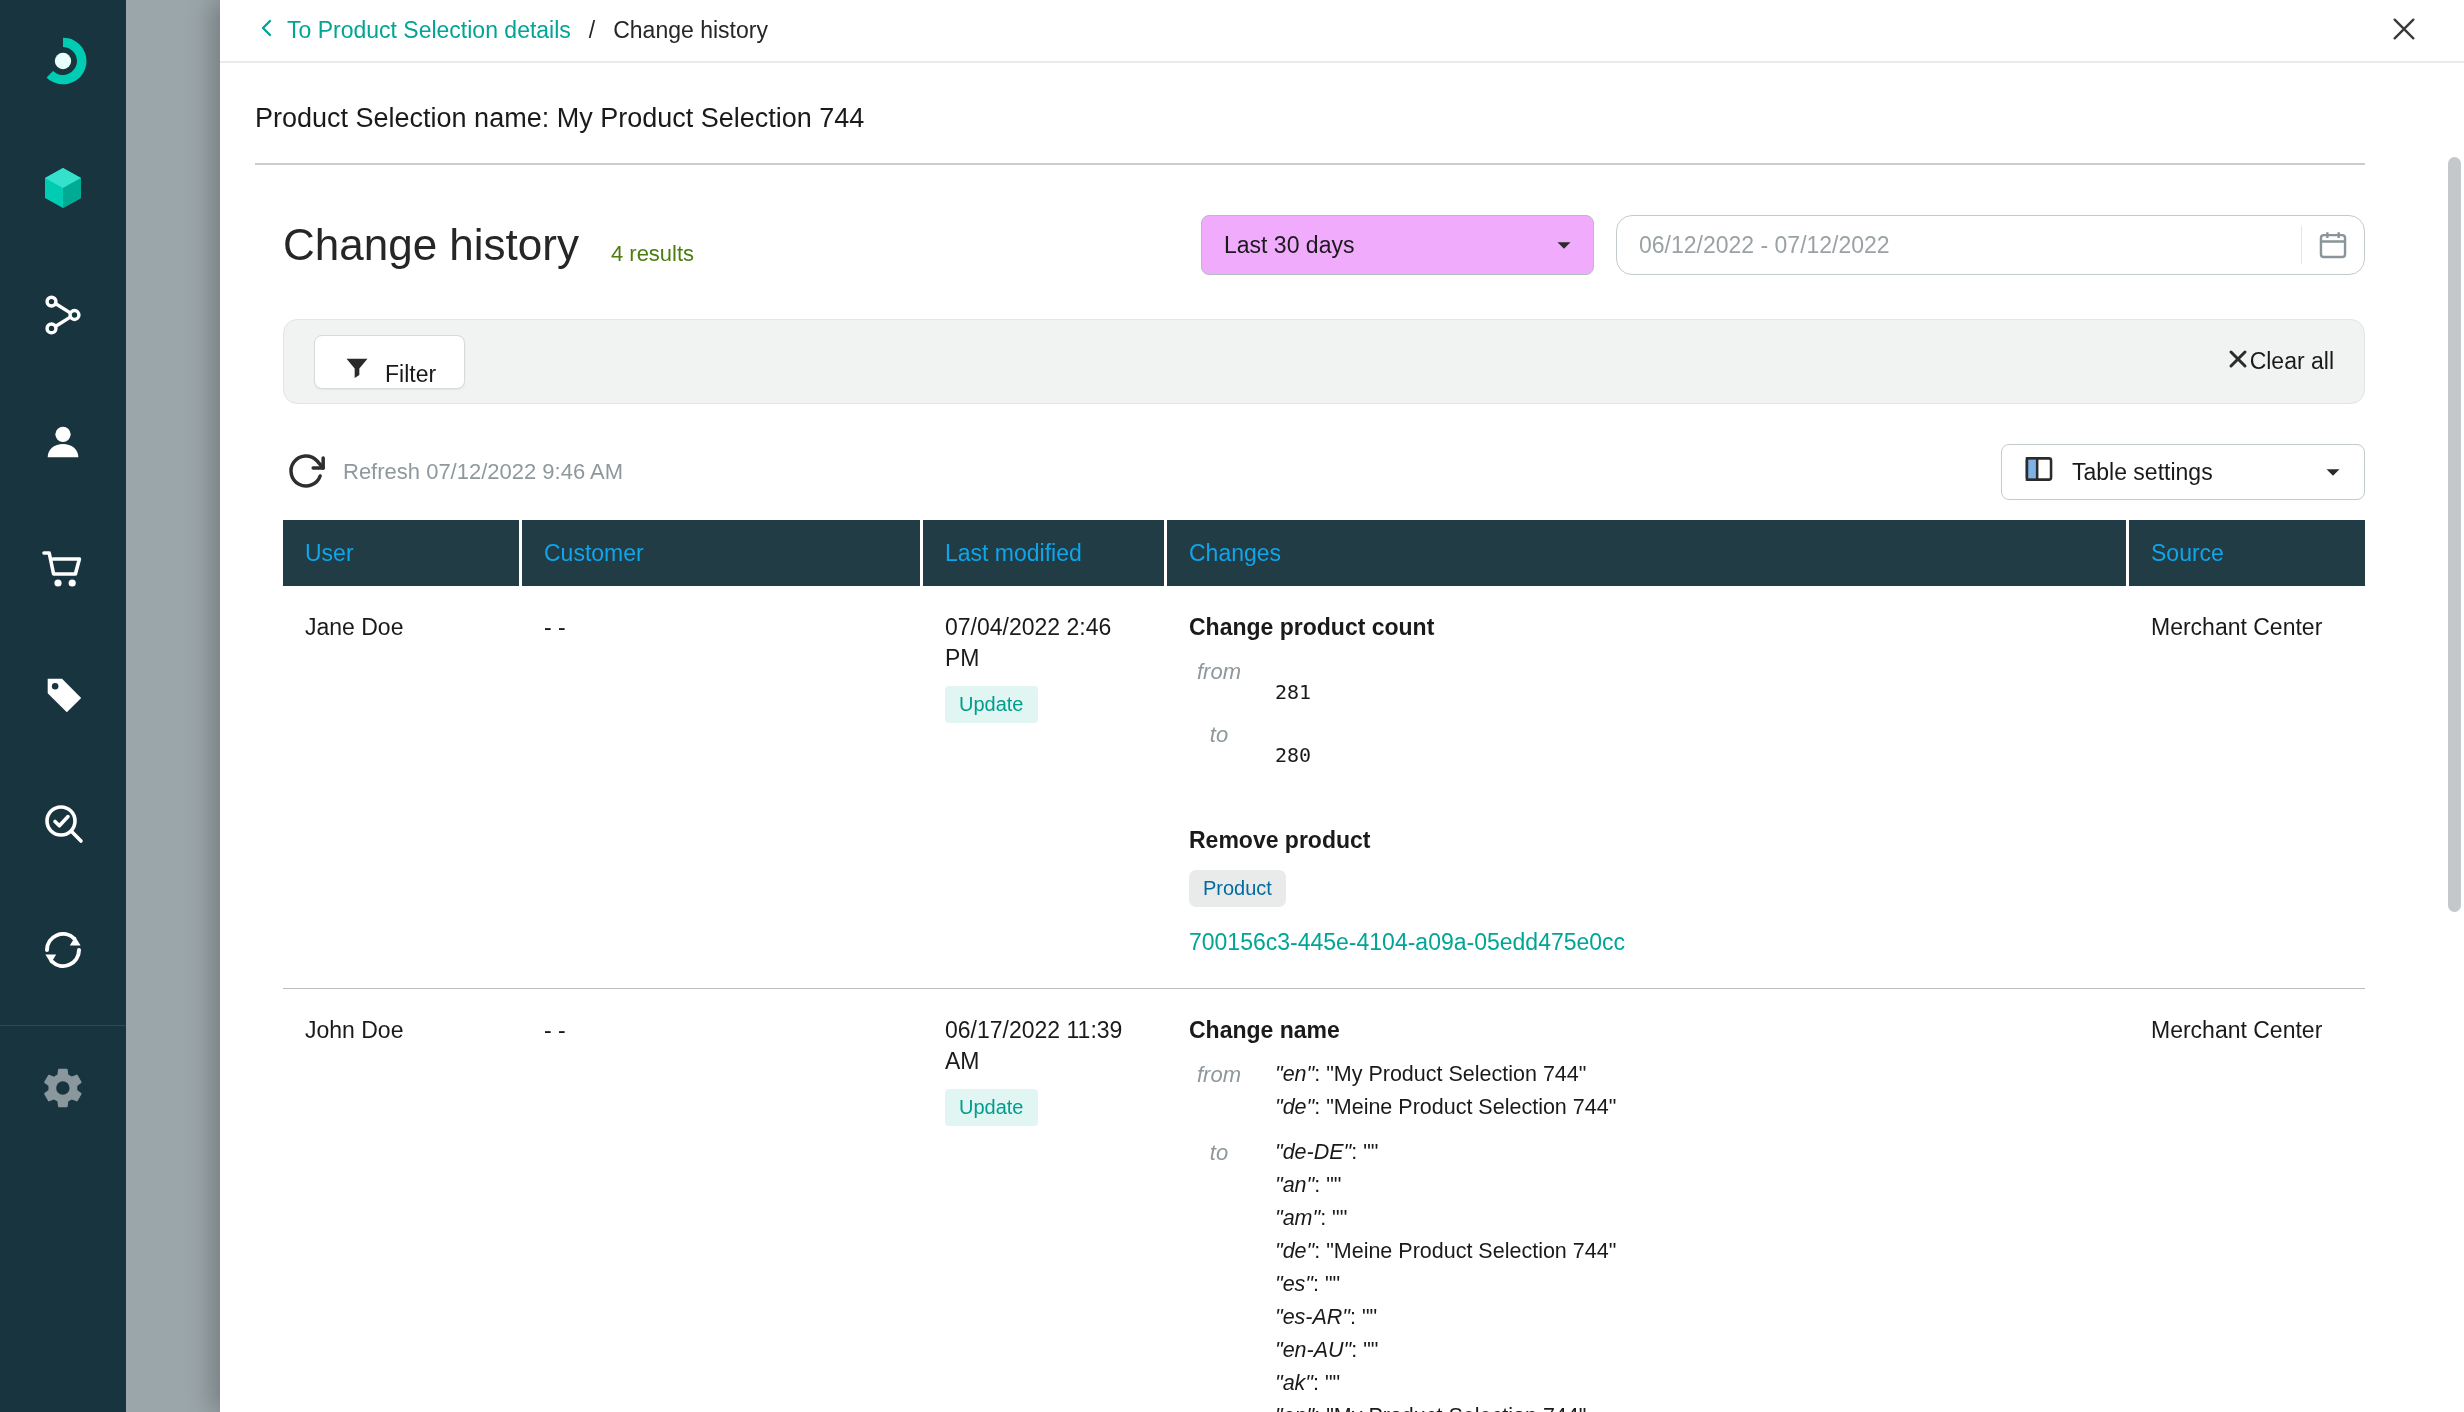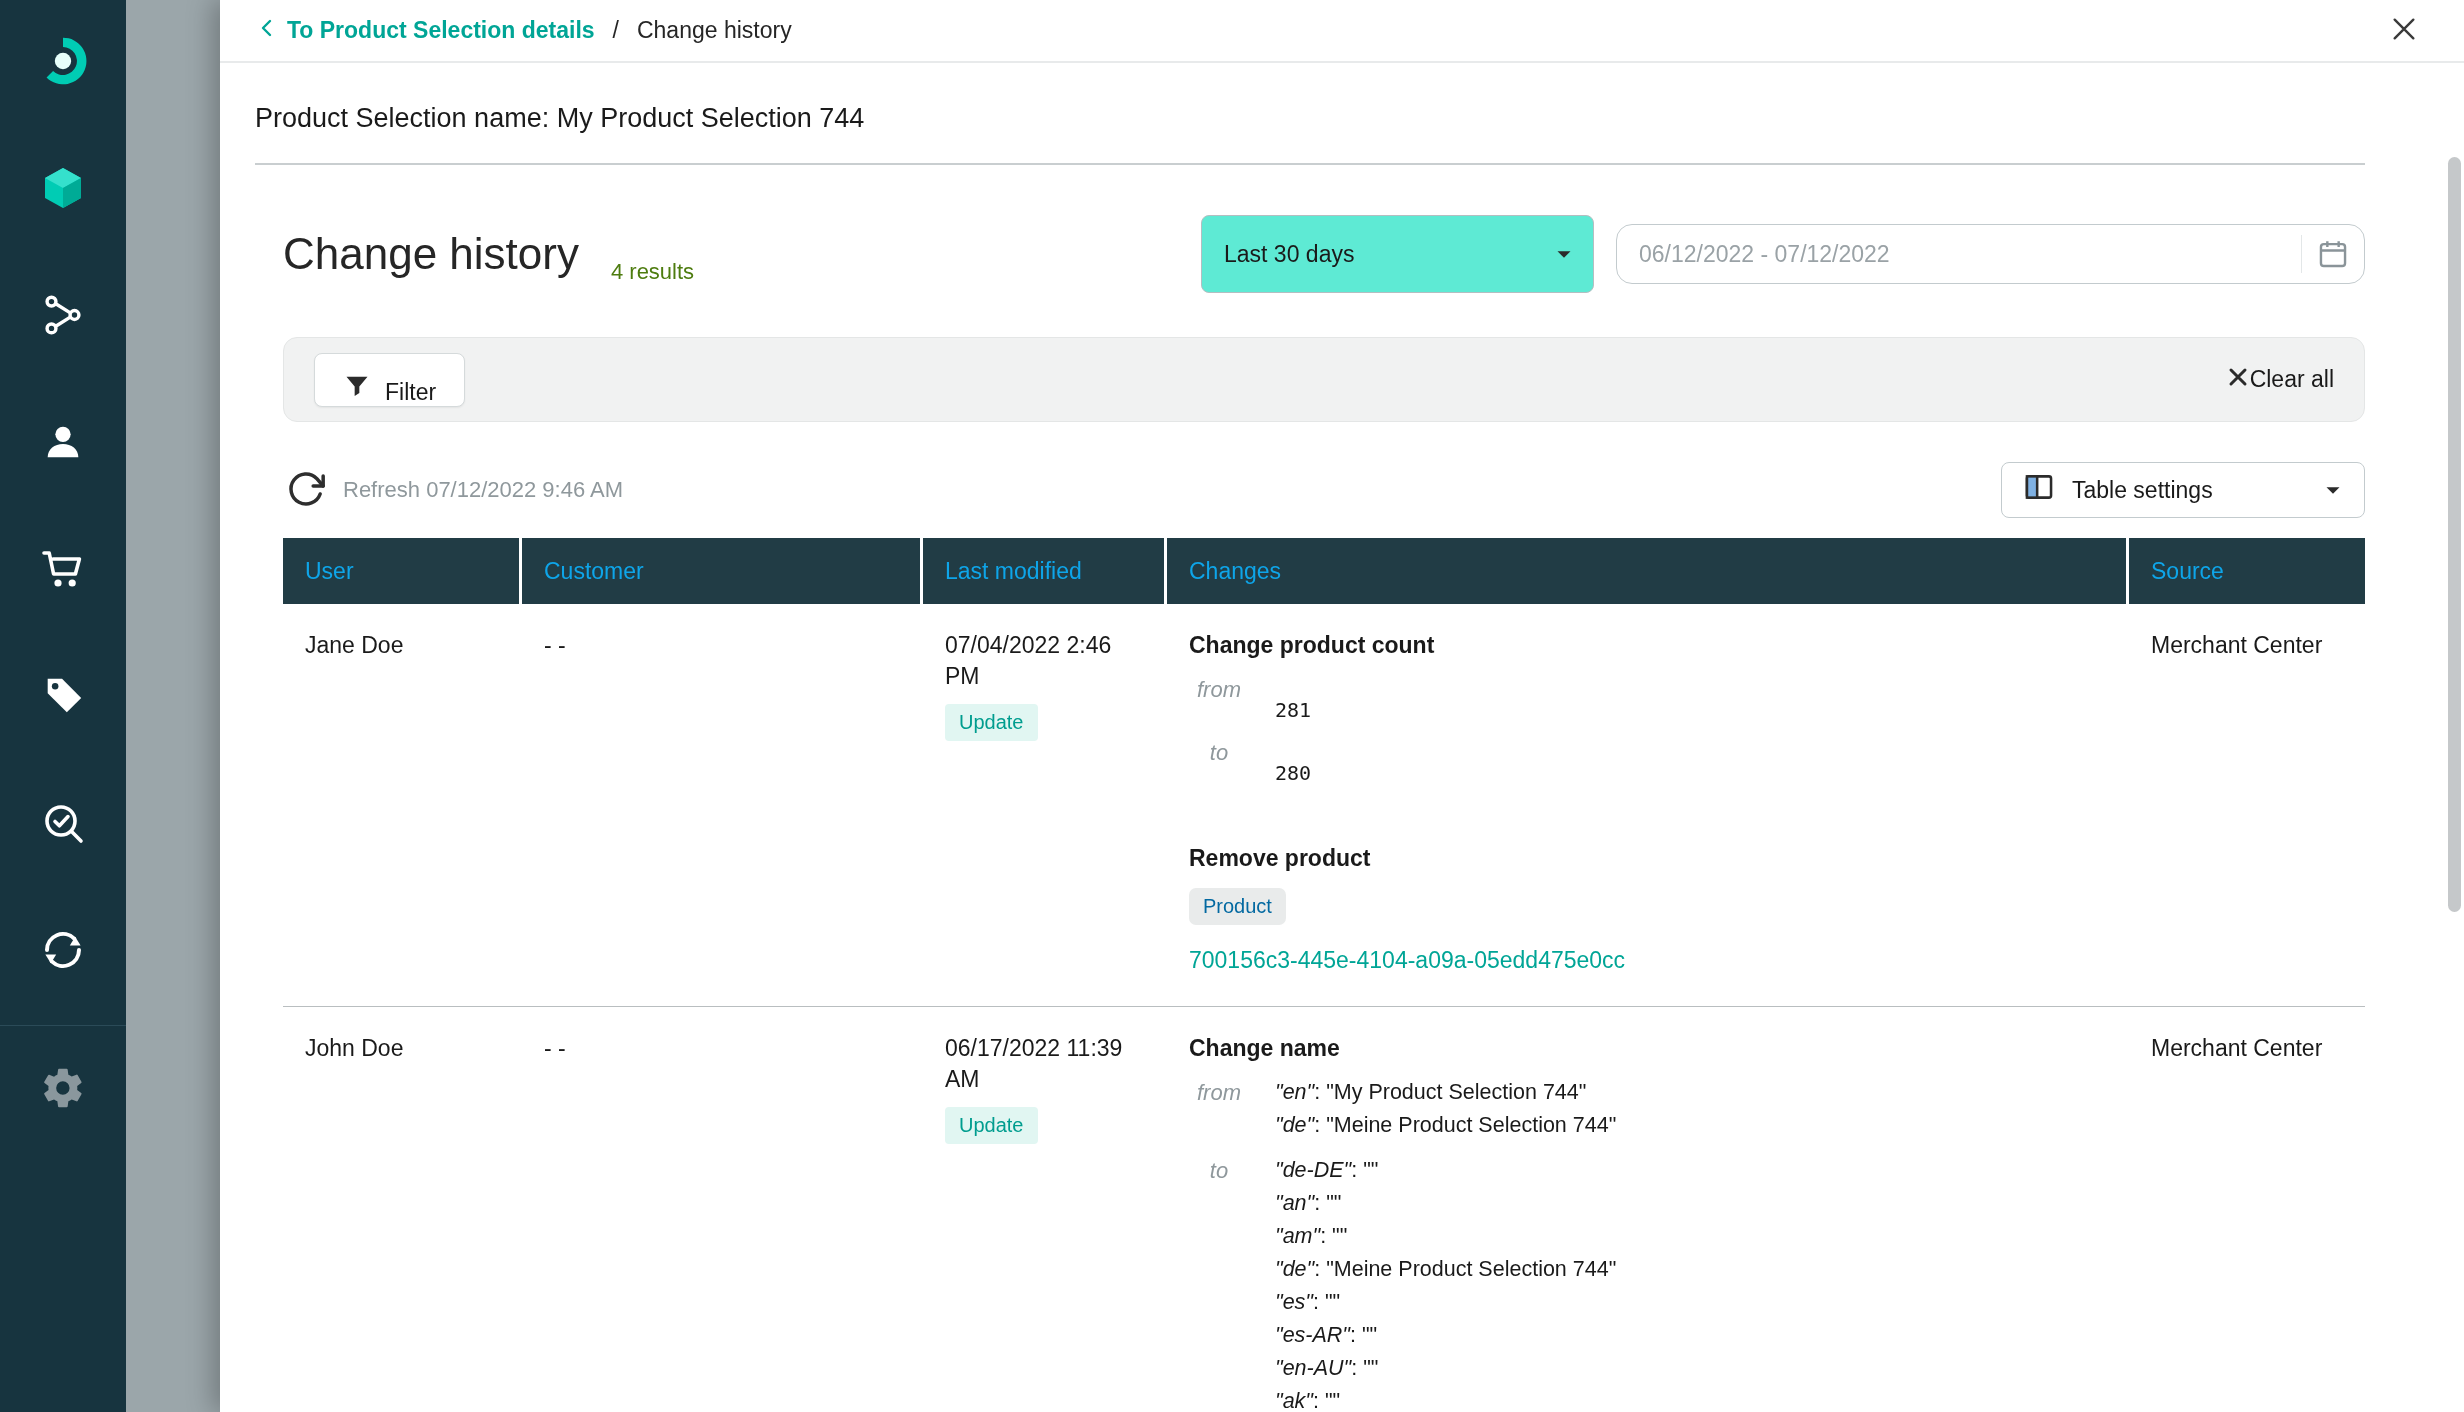--- a/index.html
+++ b/index.html
@@ -13,35 +13,35 @@
   .nav-item { height:127px; width:100%; display:flex; align-items:center; justify-content:center; cursor:pointer; }
   .sidebar-divider { width:100%; border-top:1px solid #2b4b58; margin-top:10px; }
 
   
   .dim-strip { width:94px; flex-shrink:0; }
 
   
   .modal { flex:1; background:#ffffff; display:flex; flex-direction:column; overflow:hidden; position:relative; box-shadow:-8px 0 24px rgba(0,0,0,.25); }
 
   .breadcrumb-bar { height:63px; flex-shrink:0; display:flex; align-items:center; padding:0 44px 0 35px; border-bottom:2px solid #e8eaeb; }
-  .back-link { display:flex; align-items:center; gap:8px; color:#00a596; font-size:23px; font-weight:700; text-decoration:none; cursor:pointer; }
+  .back-link { display:flex; align-items:center; gap:8px; color:#00a596; font-size:23px; font-weight:400; text-decoration:none; cursor:pointer; }
   .crumb-sep { margin:0 18px; font-size:23px; color:#262626; }
   .crumb-current { font-size:23px; color:#262626; }
   .close-btn { margin-left:auto; background:none; border:none; cursor:pointer; display:flex; align-items:center; }
 
   .ps-name { padding:38px 99px 0 35px; font-size:27px; line-height:34px; color:#1a1a1a; }
   .top-divider { margin:28px 99px 0 35px; border:none; border-top:2px solid #c9ced0; }
 
   .content { flex:1; overflow:hidden; padding:0 99px 0 63px; }
 
   .title-row { margin-top:50px; display:flex; align-items:center; }
   .page-title { font-size:44px; font-weight:500; color:#262626; }
   .results { margin-left:32px; font-size:22px; color:#4d7c0f; align-self:flex-end; padding-bottom:8px; }
   .controls { margin-left:auto; display:flex; align-items:center; gap:22px; }
-  .select-box { width:393px; height:78px; background:#5eead4; border:1px solid #b4bec1; border-radius:8px; display:flex; align-items:center; padding:0 16px 0 22px; font-size:23px; cursor:pointer; }
+  .select-box { width:393px; height:60px; background:#f0abfc; border:1px solid #b4bec1; border-radius:8px; display:flex; align-items:center; padding:0 16px 0 22px; font-size:23px; cursor:pointer; }
   .select-box .chev { margin-left:auto; display:flex; }
   .date-box { width:749px; height:60px; background:#fff; border:1px solid #c3cbce; border-radius:16px; display:flex; align-items:center; padding:0 14px 0 22px; font-size:23px; color:#9aa2a6; cursor:text; }
   .date-box .cal { margin-left:auto; display:flex; padding-left:14px; border-left:1px solid #e3e7e8; height:38px; align-items:center; }
 
   .filter-bar { margin-top:44px; height:85px; background:#f1f2f2; border:1px solid #e4e6e6; border-radius:14px; display:flex; align-items:center; padding:0 30px; }
   .filter-btn { height:54px; background:#fff; border:1px solid #d5dadb; border-radius:8px; display:flex; align-items:flex-end; gap:14px; padding:0 28px; font-size:23px; color:#1a1a1a; cursor:pointer; box-shadow:0 1px 2px rgba(0,0,0,.06); }
   .clear-btn { margin-left:auto; display:flex; align-items:center; gap:0; font-size:23px; color:#1a1a1a; background:none; border:none; cursor:pointer; }
 
   .refresh-row { margin-top:40px; display:flex; align-items:center; }
   .refresh-btn { width:46px; height:46px; background:none; border:none; display:flex; align-items:center; justify-content:center; cursor:pointer; }

